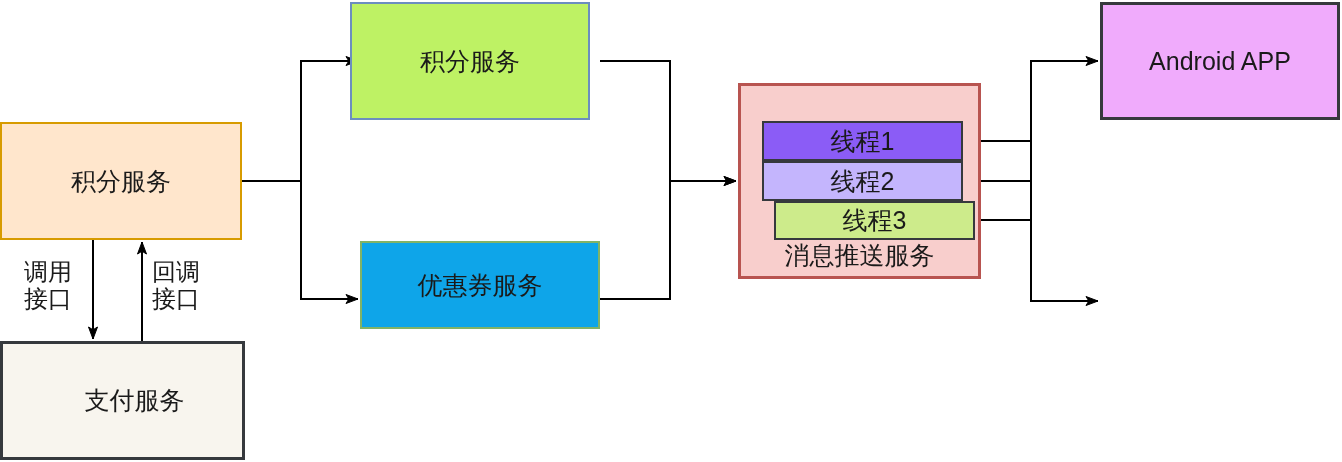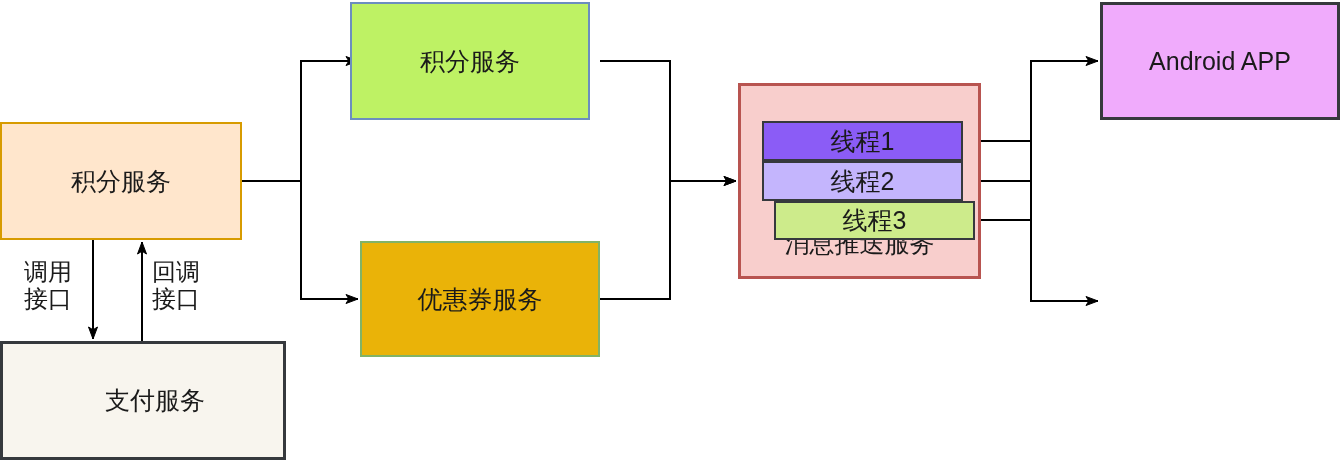--- a/index.html
+++ b/index.html
@@ -7,21 +7,21 @@
     position:relative;width:1342px;height:462px;background:#ffffff;
     font-family:"Liberation Sans","DejaVu Sans",sans-serif;overflow:hidden;
   }
   #edge-layer{position:absolute;left:0;top:0;width:1342px;height:462px;pointer-events:none;}
   .node{
     position:absolute;box-sizing:border-box;border-style:solid;border-width:2px;
     display:flex;align-items:center;justify-content:center;
     font-size:25px;color:#1a1a1a;white-space:nowrap;
   }
   .node.label-bottom{align-items:flex-end;}
-  .node.label-bottom .node-label{padding-bottom:16px;}
+  .node.label-bottom .node-label{padding-bottom:4px;}
   .edge-label{
     position:absolute;font-size:24px;line-height:27px;color:#1a1a1a;
   }
   .edge-label span{display:block;}
   polyline{fill:none;stroke:#000000;stroke-width:2px;}
 </style>
 </head>
 <body>
 
 <div id="canvas">
@@ -44,29 +44,29 @@
         <polyline points="963,220 1031,220"></polyline>
         <polyline points="1031,220 1031,61 1098,61" marker-end="url(#arrowhead)"></polyline>
         <polyline points="1031,141 1031,301 1098,301" marker-end="url(#arrowhead)"></polyline>
       </g>
   </svg>
 
   <div class="node" style="left: 0px; top: 122px; width: 242px; height: 118px; background: rgb(255, 230, 204); border-color: rgb(215, 155, 0); border-width: 2px;">
     <span class="node-label">积分服务</span>
   </div>
 
-  <div class="node" style="left: 0px; top: 341px; width: 286px; height: 119px; background: rgb(248, 245, 238); border-color: rgb(54, 57, 61); border-width: 3px; padding-left: 24px;">
+  <div class="node" style="left: 0px; top: 341px; width: 245px; height: 119px; background: rgb(248, 245, 238); border-color: rgb(54, 57, 61); border-width: 3px; padding-left: 24px;">
     <span class="node-label">支付服务</span>
   </div>
 
   <div class="node" style="left: 350px; top: 2px; width: 240px; height: 118px; background: #bef264; border-color: rgb(108, 142, 191); border-width: 2px;">
     <span class="node-label">积分服务</span>
   </div>
 
-  <div class="node" style="left: 360px; top: 241px; width: 240px; height: 116px; background: #eab308; border-color: rgb(130, 179, 102); border-width: 2px;">
+  <div class="node" style="left: 360px; top: 241px; width: 240px; height: 88px; background: #0ea5e9; border-color: rgb(130, 179, 102); border-width: 2px;">
     <span class="node-label">优惠券服务</span>
   </div>
 
   <div class="node label-bottom" style="left: 738px; top: 83px; width: 243px; height: 196px; background: rgb(248, 206, 204); border-color: rgb(184, 84, 80); border-width: 3px;">
     <span class="node-label">消息推送服务</span>
   </div>
 
   <div class="node" style="left: 762px; top: 121px; width: 201px; height: 40px; background: #8b5cf6; border-color: rgb(54, 57, 61); border-width: 2px;">
     <span class="node-label">线程1</span>
   </div>

